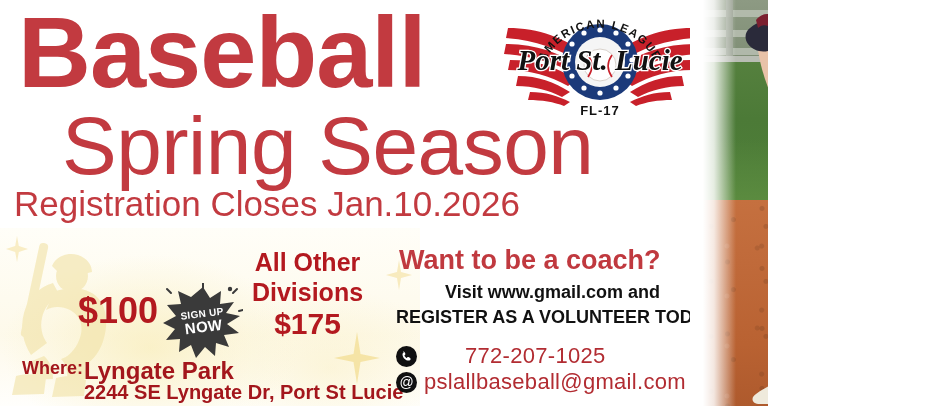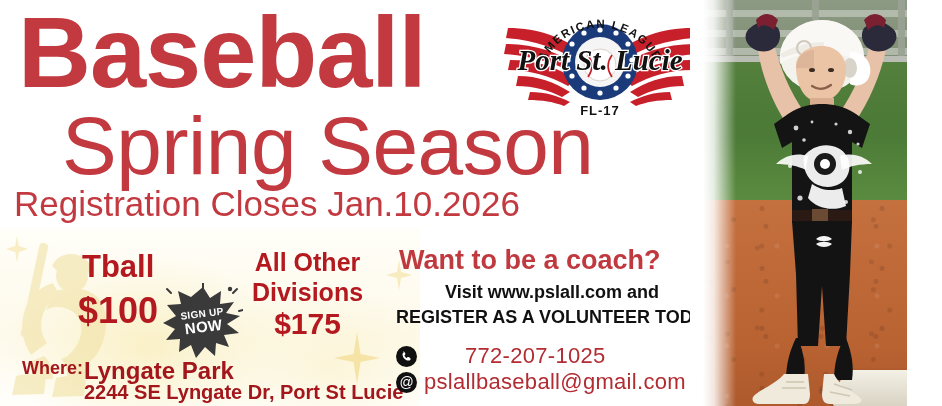--- a/index.html
+++ b/index.html
@@ -4,21 +4,21 @@
 <style>
   html,body{margin:0;padding:0;}
   body{
     width:942px;height:406px;
     font-family:"Liberation Sans", sans-serif;
     background:#ffffff;
     overflow:hidden;
   }
   .banner{
     position:relative;
-    width:907px;height:406px;
+    width:768px;height:406px;
     background:#ffffff;
     overflow:hidden;
   }
 
   
   .cream-wash{
     position:absolute;left:0;top:228px;width:420px;height:178px;
     background:
       radial-gradient(ellipse 190px 120px at 150px 120px, rgba(247,233,170,.55) 0%, rgba(250,242,205,.30) 55%, rgba(255,255,255,0) 78%),
       radial-gradient(ellipse 170px 110px at 330px 140px, rgba(248,235,180,.40) 0%, rgba(255,255,255,0) 72%),
@@ -255,21 +255,20 @@
 
       <text font-family="Liberation Sans, sans-serif" font-size="11.5" font-weight="700" fill="#111" letter-spacing="1.6">
         <textPath href="#arcpath" startOffset="50%" text-anchor="middle">AMERICAN LEAGUE</textPath>
       </text>
 
       <text x="100" y="68" font-family="Liberation Serif, serif" font-size="29" font-style="italic" font-weight="700" fill="#111" text-anchor="middle" stroke="#ffffff" stroke-width="2.6" paint-order="stroke">Port St. Lucie</text>
       <text x="100" y="113" font-family="Liberation Sans, sans-serif" font-size="13" font-weight="700" fill="#111" text-anchor="middle" letter-spacing="1">FL-17</text>
     </svg>
   </div>
 
-  <div class="tball">Tball</div>
   <div class="tball-price">$100</div>
 
   <div class="allother">
     <span>All Other</span><br>
     <span>Divisions</span>
   </div>
   <div class="allother-price">$175</div>
 
   <div class="splat">
     <svg viewBox="0 0 80 78" width="80" height="78">
@@ -286,21 +285,21 @@
   <div class="splat-txt">
     <span class="l1">SIGN UP</span>
     <span class="l2">NOW</span>
   </div>
 
   <div class="where-label">Where:</div>
   <div class="where-l1">Lyngate Park</div>
   <div class="where-l2">2244 SE Lyngate Dr, Port St Lucie</div>
 
   <div class="coach-h">Want to be a coach?</div>
-  <div class="coach-l1">Visit www.pslall.com and</div>
+  <div class="coach-l1">Visit www.gmail.com and</div>
   <div class="coach-l2">REGISTER AS A VOLUNTEER TODAY</div>
 
   <div class="contact-row phone">
     <span class="c-ico">
       <svg viewBox="0 0 21 21" width="21" height="21">
         <circle cx="10.5" cy="10.5" r="10.5" fill="#101010"></circle>
         <path d="M7 5.6c.6-.2 1.3.1 1.6.7l.7 1.3c.2.5.1 1-.3 1.3l-.5.4c-.1.1-.1.2-.1.3.3.9 1.2 1.9 2.1 2.4.1.1.3 0 .3-.1l.4-.5c.3-.4.9-.5 1.3-.3l1.3.7c.6.3.9 1 .7 1.6-.2.7-.9 1.2-1.7 1.2-3.3-.1-6.1-2.9-6.3-6.2 0-.8.5-1.5 1.2-1.7z" fill="#ffffff"></path>
       </svg>
     </span>
     <span class="c-txt">772-207-1025</span>

